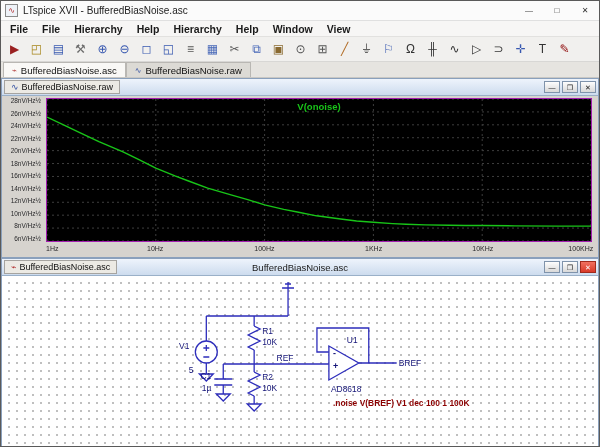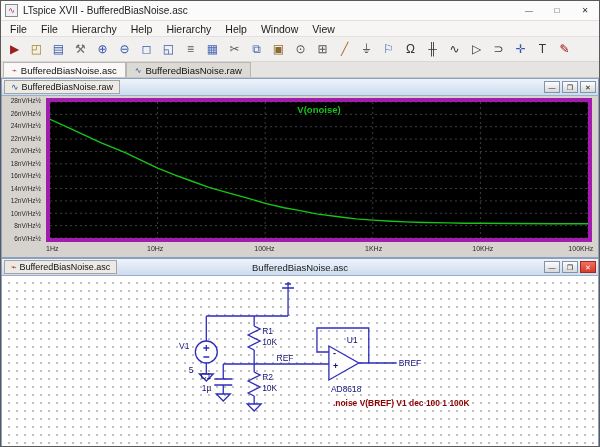--- a/index.html
+++ b/index.html
@@ -14,21 +14,21 @@
     color: #111;
   }
   
   .titlebar { height:20px; background:#fbfbfb; display:flex; align-items:center; gap:5px; padding-left:4px; border-bottom:1px solid #e0e0e0; flex:0 0 auto;}
   .appicon { width:13px; height:13px; border:1px solid #8a8a8a; background:#eef2f8; color:#b02020; font-size:8px; display:flex; align-items:center; justify-content:center; }
   .wtitle { font-size:10px; color:#222; }
   .wbtns { margin-left:auto; display:flex; height:100%; }
   .wbtn { width:28px; height:100%; display:flex; align-items:center; justify-content:center; font-size:8px; color:#333; background:transparent; border:none; }
   
   .menubar { height:16px; background:#f7f6f5; display:flex; align-items:center; padding-left:2px; border-bottom:1px solid #e2e1df; flex:0 0 auto;}
-  .mitem { font-size:10.5px; padding:0 7px; height:100%; display:flex; align-items:center; background:transparent; border:none; color:#1a1a1a; }
+  .mitem { font-size:10.5px; padding:0 7px; height:100%; display:flex; align-items:center; background:transparent; border:none; color:#1a1a1a;font-weight:bold; }
   
   .toolbar { height:25px; background:#f1f0ee; border-bottom:1px solid #d8d7d5; display:flex; align-items:center; gap:1px; padding:0 3px; flex:0 0 auto; }
   .tbtn { width:21px; height:20px; border:1px solid transparent; background:transparent; display:flex; align-items:center; justify-content:center; }
   .tglyph { font-size:12px; line-height:1; }
   
   .doctabs { height:16px; background:#e6e4e0; display:flex; align-items:flex-end; padding-left:2px; border-bottom:1px solid #c9c7c3; flex:0 0 auto; }
   .dtab { height:15px; display:flex; align-items:center; gap:4px; padding:0 8px; font-size:9.5px; border:1px solid #b9b7b3; border-bottom:none; background:#dcdad5; }
   .dtab.active { background:#f9f8f6; }
   .dtab .ticon { font-size:8px; }
   .ticon-asc { color:#b03030; }
@@ -39,21 +39,21 @@
   .cwtab { height:14px; display:flex; align-items:center; gap:3px; background:#eceae4; border:1px solid #a6a4a0; padding:0 6px; font-size:9px; z-index:2; }
   .cwtitle { position:absolute; left:0; right:0; text-align:center; font-size:9.5px; color:#1a1a1a; z-index:1; }
   .cwbtns { margin-left:auto; display:flex; gap:2px; z-index:2; }
   .cbtn { width:16px; height:12px; border:1px solid #7f93ab; background:linear-gradient(#fdfdfd,#d9d9d9); font-size:7px; line-height:1; display:flex; align-items:center; justify-content:center; color:#222; }
   .cbtn.red { background:linear-gradient(#f0705f,#d93a28); color:#fff; border-color:#a02a1c; }
   
   #plotwin { height:180px; flex:0 0 auto; }
   .plotbody { position:relative; flex:1; background:#d6d3ce; }
   .ylabels { position:absolute; left:0; top:2px; bottom:15px; width:42px; display:flex; flex-direction:column; justify-content:space-between; align-items:flex-end; padding-right:3px; }
   .ylab { font-size:6.5px; color:#28282a; line-height:1; }
-  .plotblack { position:absolute; left:44px; right:6px; top:2px; bottom:15px; background:#000; border:4px solid #a21caf; }
+  .plotblack { position:absolute; left:44px; right:6px; top:2px; bottom:15px; background:#000; border:1px solid #a21caf; }
   .plotblack svg { width:100%; height:100%; display:block; }
   [data-name="plot-grid"] line { stroke:#3e3e3e; stroke-width:1; stroke-dasharray:2 3; vector-effect:non-scaling-stroke; }
   [data-name="noise-trace"] { fill:none; stroke-width:1.4; stroke-linejoin:round; vector-effect:non-scaling-stroke; }
   .legend { position:absolute; top:2px; left:0; right:0; text-align:center; font-size:9.5px; font-weight:bold; color:#19c419; }
   .xlabels { position:absolute; left:44px; right:6px; bottom:1px; height:12px; }
   .xlab { position:absolute; top:1px; font-size:7px; color:#28282a; transform:translateX(-50%); }
   .xlab:nth-child(1){ left:0; transform:none; }
   .xlab:nth-child(2){ left:20%; }
   .xlab:nth-child(3){ left:40%; }
   .xlab:nth-child(4){ left:60%; }

